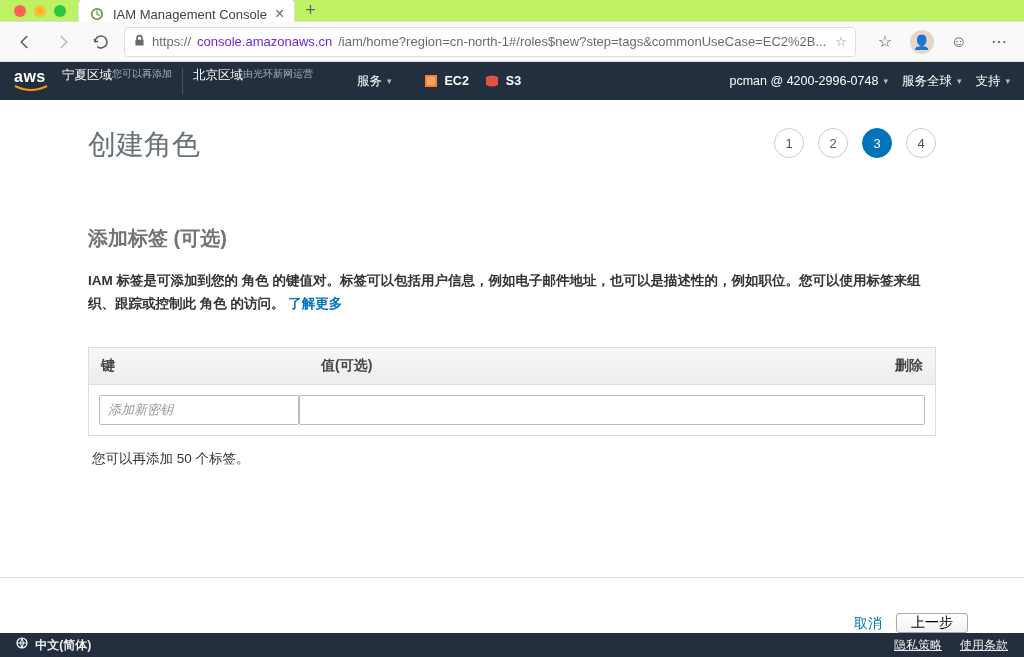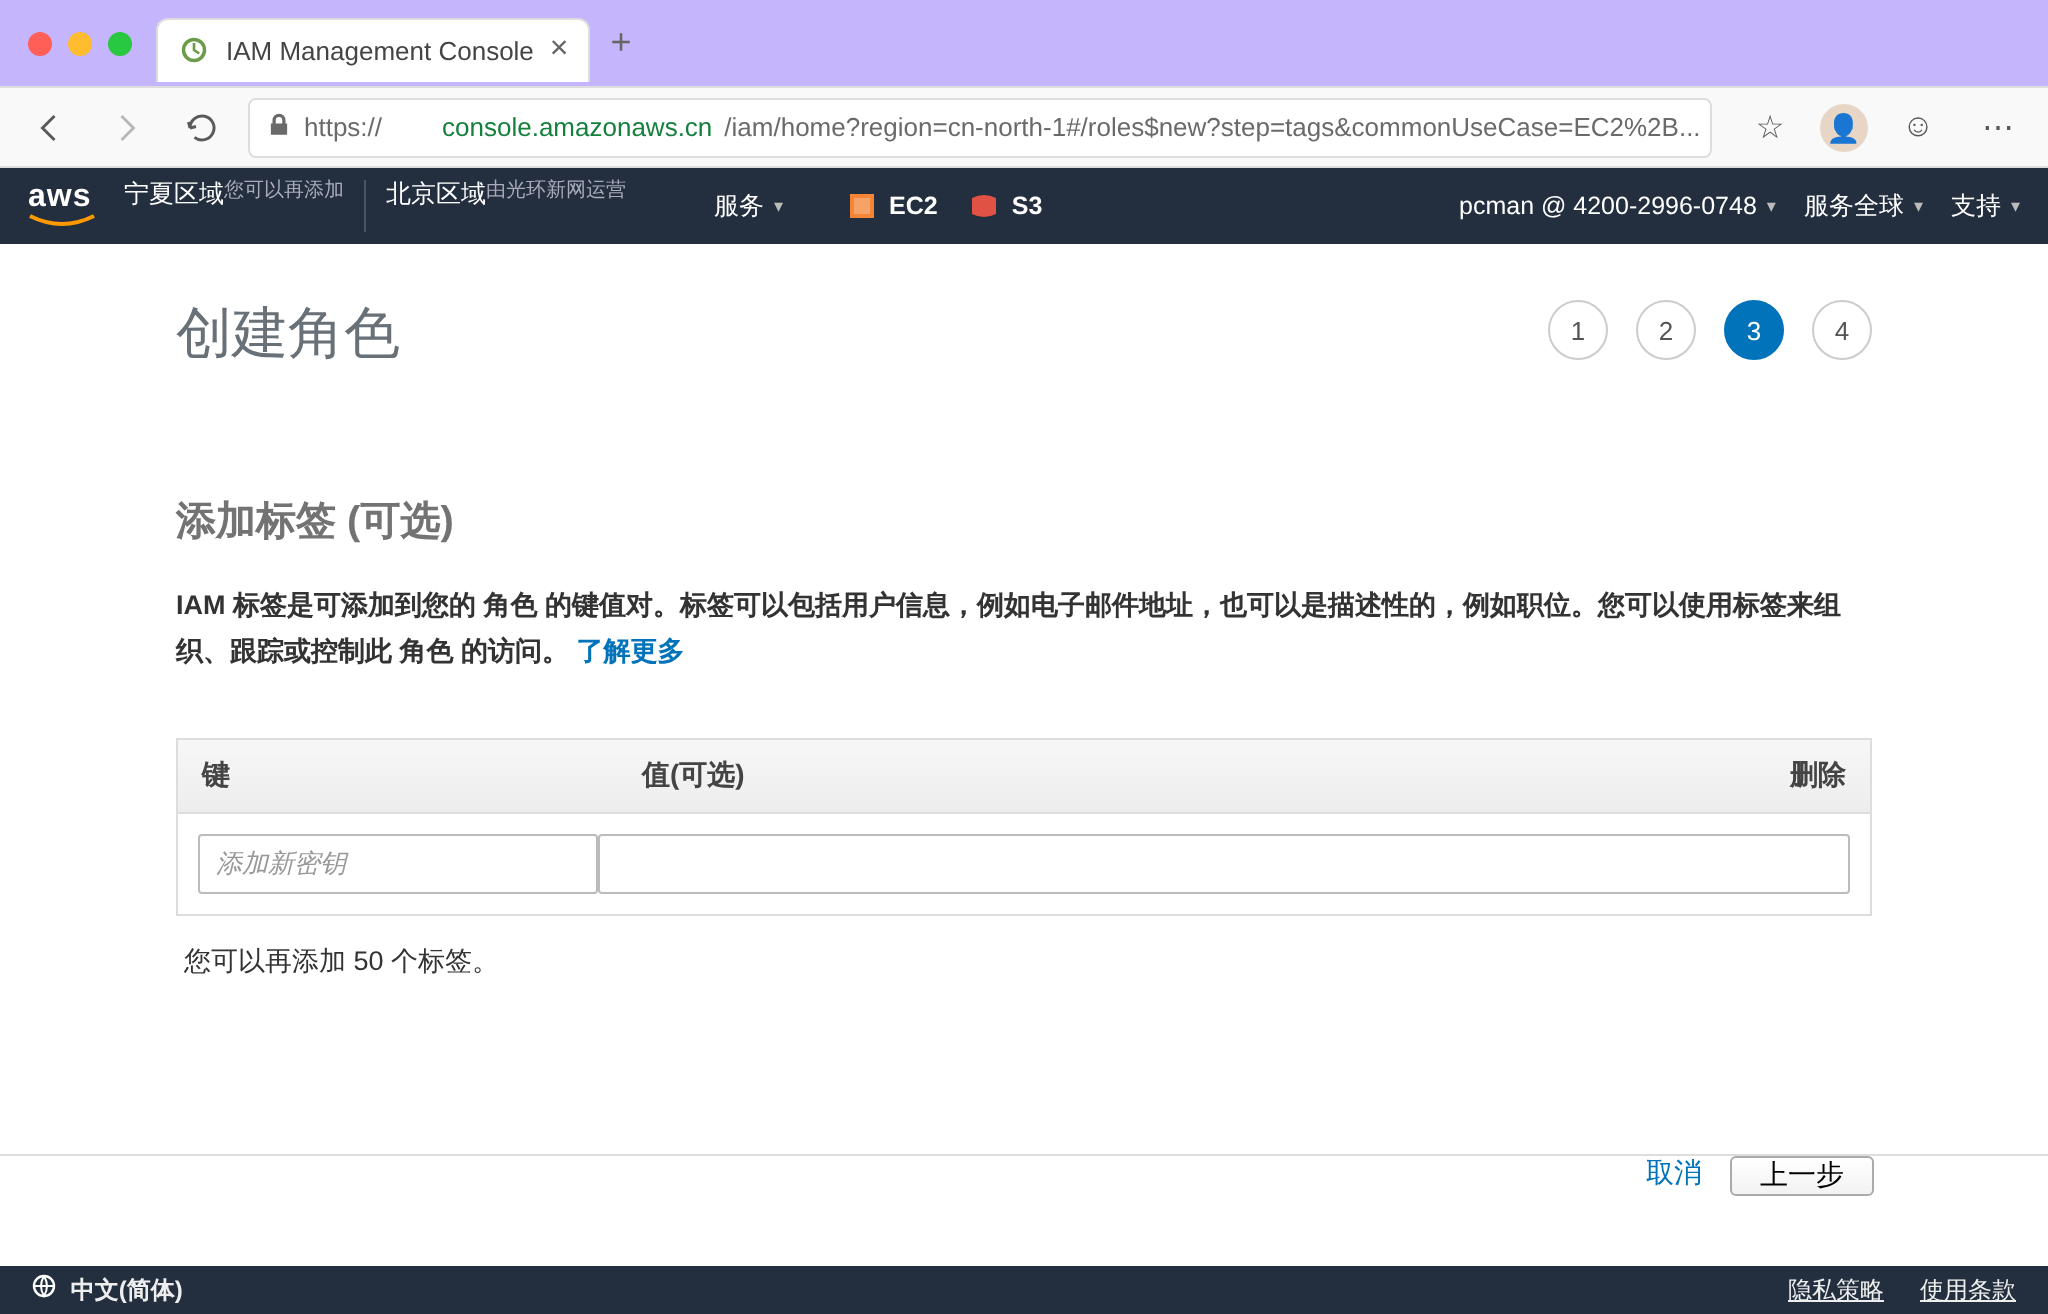--- a/index.html
+++ b/index.html
@@ -1,33 +1,33 @@
 <!DOCTYPE html>
 <html><head>
   <meta charset="utf-8">
   <style>
     * { margin: 0; padding: 0; box-sizing: border-box; }
     body { font-family: -apple-system, BlinkMacSystemFont, "Segoe UI", Arial, sans-serif; width: 1024px; height: 657px; background: #fff; display: flex; flex-direction: column; overflow: hidden; }
 
     
-    .chrome-top { background: #c4b5fd; height: 44px; display: flex; align-items: center; padding: 0 8px; border-bottom: 1px solid #ddd; }
+    .chrome-top { background: #bef264; height: 22px; display: flex; align-items: center; padding: 0 8px; border-bottom: 1px solid #ddd; }
     .mac-dots { display: flex; gap: 8px; margin-right: 12px; margin-left: 6px; }
     .mac-dot { width: 12px; height: 12px; border-radius: 50%; }
     .mac-dot.red { background: #ff5f57; } .mac-dot.yellow { background: #febc2e; } .mac-dot.green { background: #28c840; }
     .browser-tab { display: flex; align-items: center; background: #fff; border: 1px solid #ddd; border-bottom: none; border-radius: 6px 6px 0 0; height: 32px; padding: 0 10px; min-width: 210px; margin-top: 6px; gap: 8px; font-size: 13px; color: #444; }
     .tab-favicon { width: 16px; height: 16px; display: flex; align-items: center; justify-content: center; }
     .tab-favicon svg { width: 14px; height: 14px; }
     .tab-close { margin-left: auto; color: #666; font-size: 16px; line-height: 1; }
     .new-tab { margin-left: 6px; color: #666; font-size: 18px; padding: 0 4px; }
 
     .addr-row { background: #f9f9fa; height: 40px; display: flex; align-items: center; padding: 0 10px; gap: 8px; border-bottom: 1px solid #ddd; }
     .nav-icon { width: 30px; height: 30px; display: flex; align-items: center; justify-content: center; color: #5a5a5a; border-radius: 4px; }
     .nav-icon svg { width: 18px; height: 18px; stroke: currentColor; stroke-width: 2; fill: none; }
     .addr-bar { flex: 1; height: 30px; border: 1px solid #ddd; border-radius: 4px; background: #fff; display: flex; align-items: center; padding: 0 8px; gap: 6px; font-size: 13px; color: #555; overflow: hidden; white-space: nowrap; }
-    .addr-bar .host { color: #15803d; margin-left: 24px; }
+    .addr-bar .host { color: #6d28d9; }
     .addr-bar .path { color: #6a6a6a; }
     .addr-bar .lock { color: #6a6a6a; }
     .addr-bar .lock svg { width: 13px; height: 13px; fill: currentColor; }
     .addr-star { margin-left: auto; color: #888; }
     .right-icons { display: flex; align-items: center; gap: 10px; margin-left: 6px; }
     .avatar { width: 24px; height: 24px; border-radius: 50%; background: #e7d5c6; display: flex; align-items: center; justify-content: center; font-size: 14px; }
 
     
     .aws-header { background: #232f3e; height: 38px; display: flex; align-items: center; padding: 0 14px; color: #fff; font-size: 12.5px; gap: 14px; }
     .aws-logo-block { display: flex; align-items: center; gap: 8px; }
@@ -60,21 +60,21 @@
     .col-val { flex: 1; }
     .col-del { width: 64px; text-align: right; }
     .tag-row { display: flex; padding: 10px; }
     .tag-input { height: 30px; border: 1px solid #bbb; border-radius: 2px; padding: 0 8px; font-size: 13px; }
     .tag-input::placeholder { color: #999; font-style: italic; }
     .tag-row .col-key-input { width: 200px; }
     .tag-row .col-val-input { flex: 1; }
     .limit-hint { font-size: 13.5px; color: #333; margin: 14px 4px; }
 
     
-    .action-bar { border-top: 1px solid #ddd; height: 56px; display: flex; align-items: flex-start; justify-content: flex-end; padding: 0 87px; gap: 14px; font-size: 14px; background: #fff; }
+    .action-bar { border-top: 1px solid #ddd; height: 56px; display: flex; align-items: flex-end; justify-content: flex-end; padding: 0 56px; gap: 14px; font-size: 14px; background: #fff; }
     .btn-link { color: #0073bb; cursor: pointer; }
     .btn { height: 20px; padding: 0 14px; border-radius: 3px; border: 1px solid #aaa; background: linear-gradient(#fff,#f2f2f2); font-size: 14px; cursor: pointer; }
     .btn.primary { background: #0073bb; border-color: #0073bb; color: #fff; }
     .highlight-box { border: 3px solid #ff4030; border-radius: 6px; padding: 4px; margin: -4px; }
 
     
     .aws-footer { background: #232f3e; height: 24px; display: flex; align-items: center; padding: 0 16px; color: #eee; font-size: 12px; gap: 18px; }
     .aws-footer .globe { display: inline-flex; margin-right: 4px; }
     .aws-footer .right { margin-left: auto; display: flex; gap: 18px; padding-left: 40px; }
     .aws-footer a { color: #eee; }

